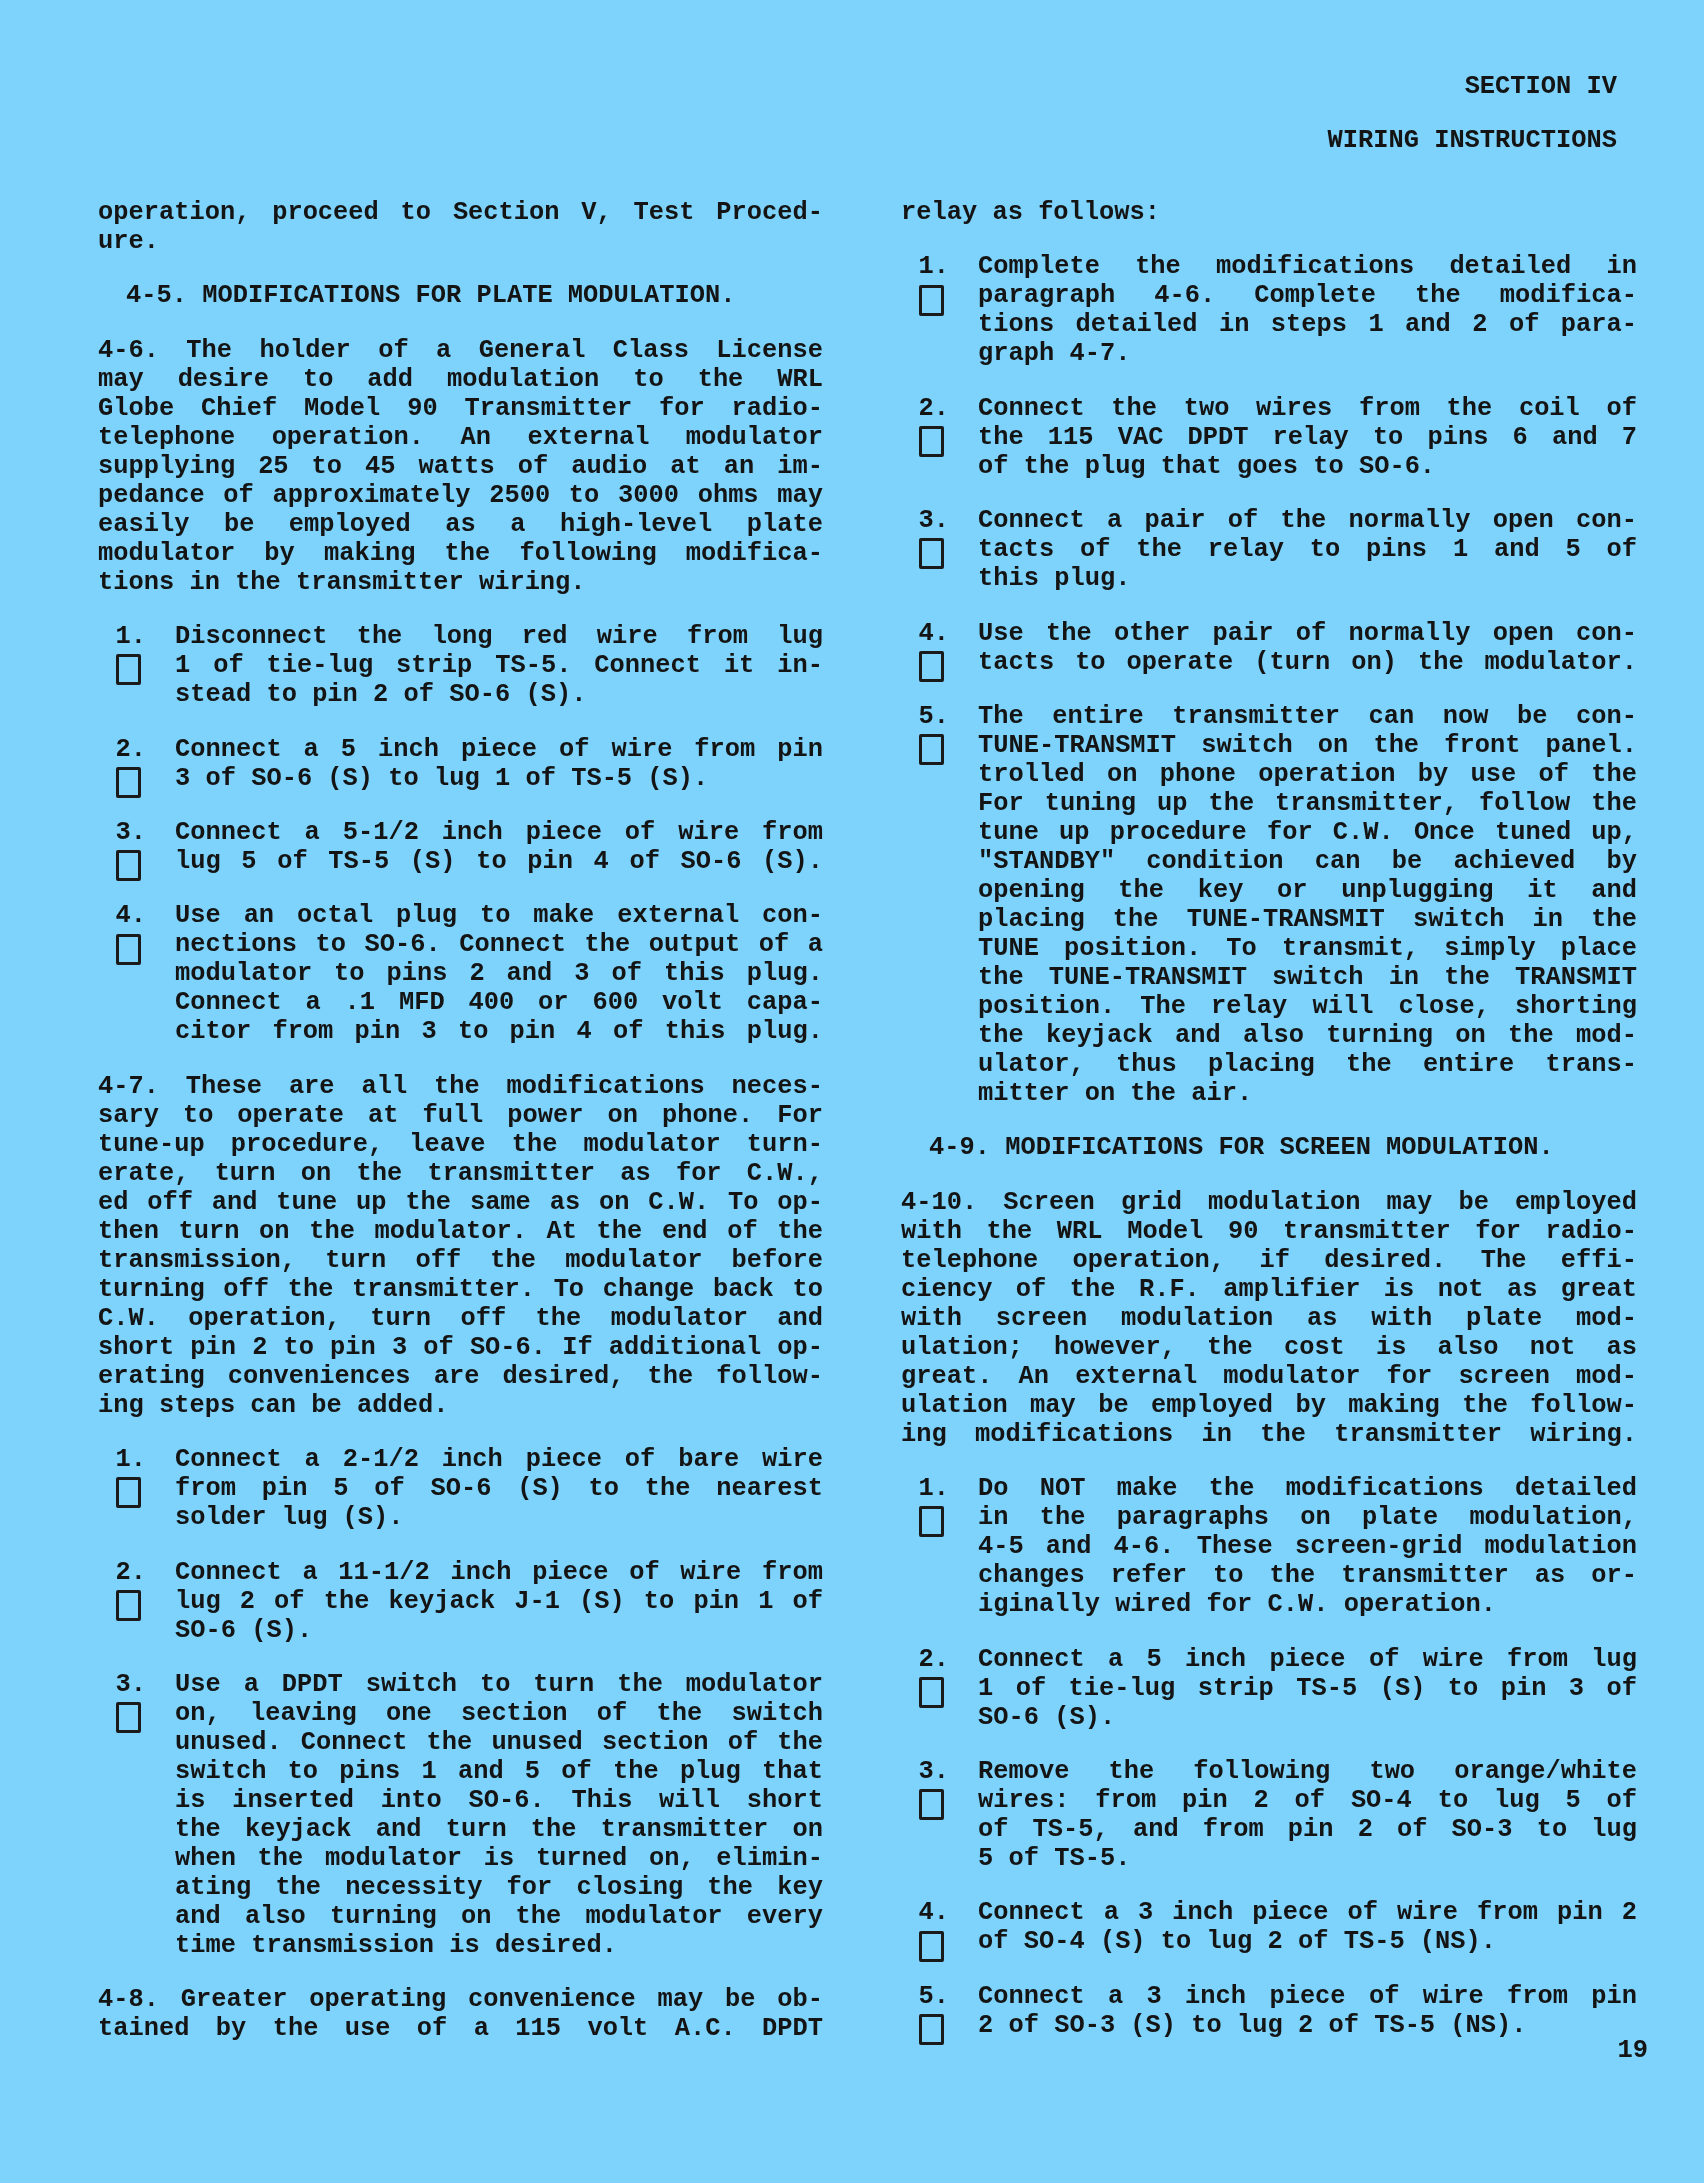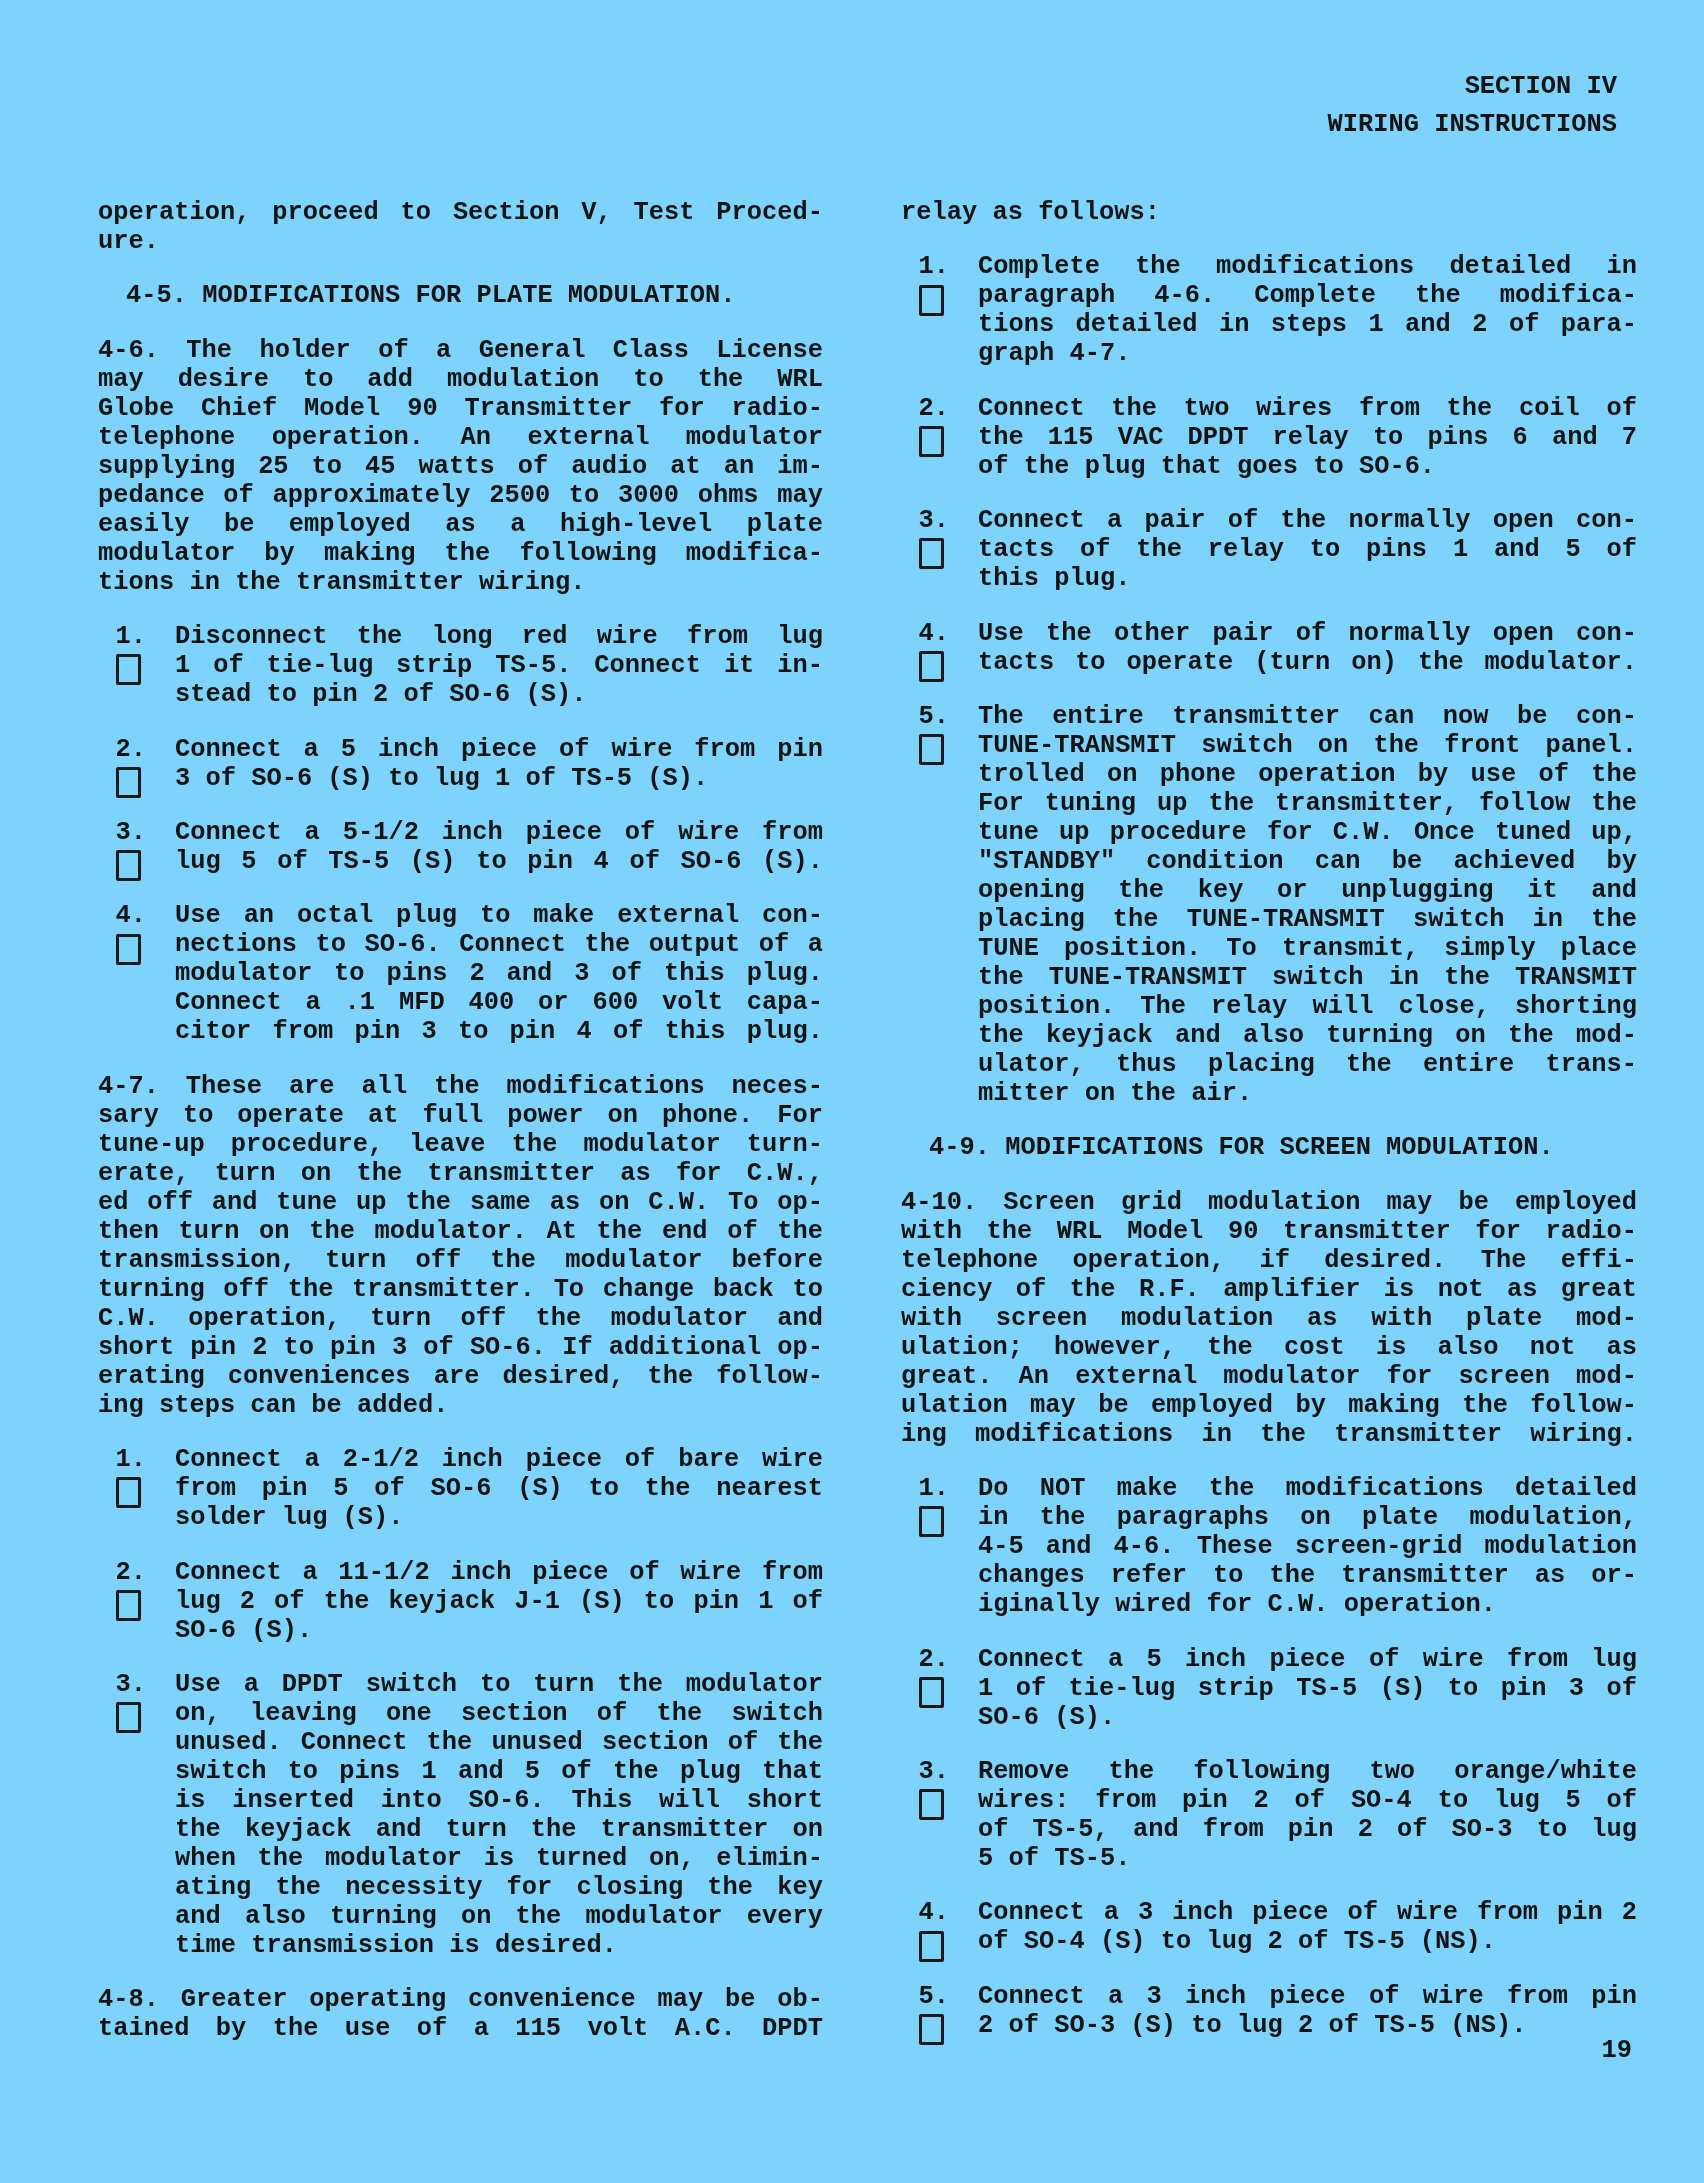--- a/index.html
+++ b/index.html
@@ -31,21 +31,21 @@
     text-align: left;
     text-align-last: left;
   }
   .header {
     position: absolute;
     top: 72px;
     right: 87px;
     text-align: right;
   }
   .header .sub {
-    margin-top: 9px;
+    margin-top: 25px;
   }
   .header .line {
     text-align: right;
     text-align-last: right;
   }
   .col {
     position: absolute;
     top: 198px;
   }
   .col-left  { left: 98px;  width: 725px; }
@@ -72,21 +72,21 @@
     border: 3.3px solid #1a1a1a;
     border-radius: 2px;
     margin-top: 3.3px;
     margin-left: 0.7px;
     box-sizing: border-box;
     background: transparent;
   }
   .page-number {
     position: absolute;
     top: 2036px;
-    right: 72px;
+    right: 56px;
     font-size: 25.4px;
     line-height: 29px;
     text-align: center;
   }
 </style>
 </head>
 <body>
 
 <div class="page">
   <div class="header">

